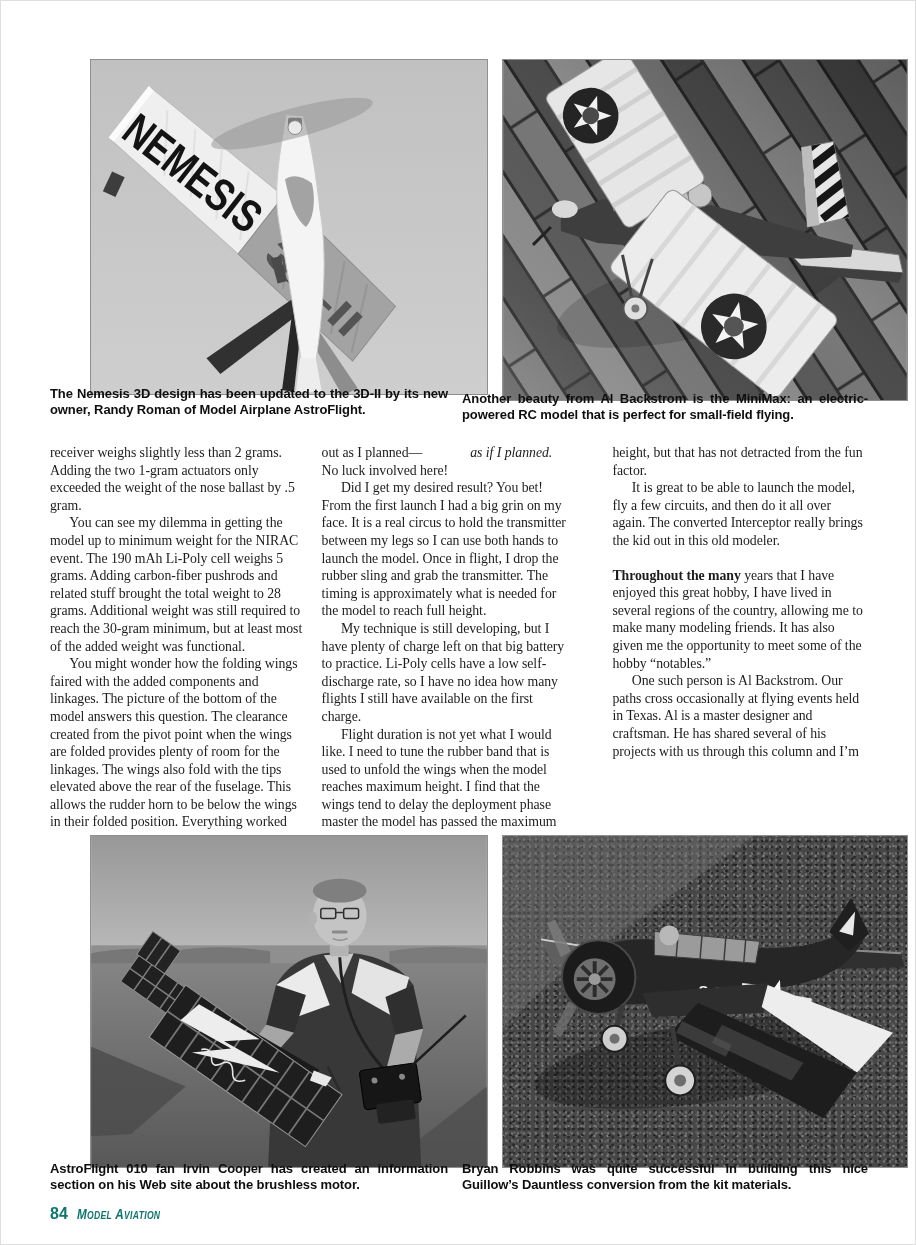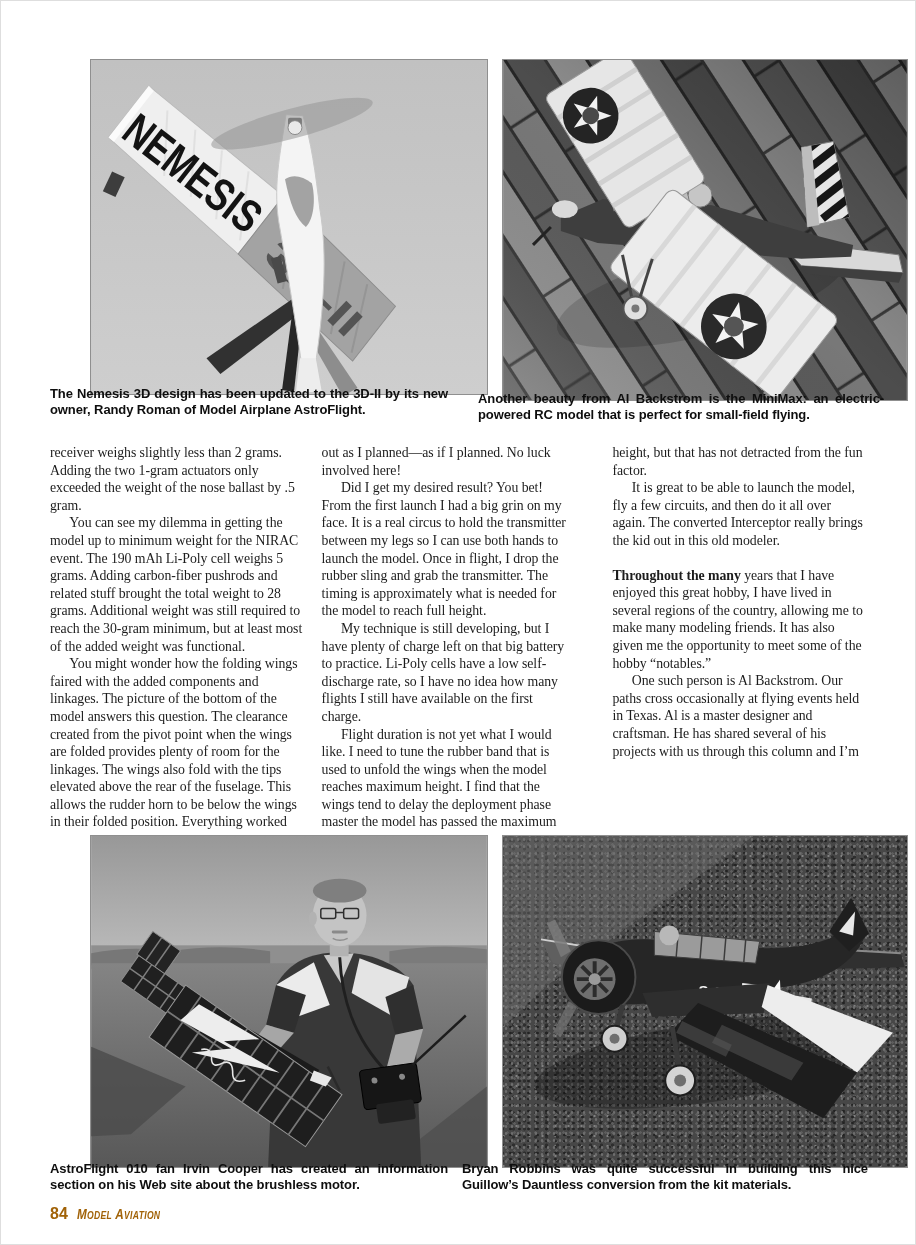--- a/index.html
+++ b/index.html
@@ -26,37 +26,37 @@
       radial-gradient(circle,#828282 0 .8px,transparent 1.4px);
     background-size:6px 7px,9px 6px,7px 9px,11px 8px,13px 10px;
     background-position:0 0,3px 2px,1px 4px,5px 1px,7px 5px;
   }
   .caption{
     position:absolute;margin:0;font-family:"Liberation Sans",sans-serif;
     font-weight:bold;font-size:13px;line-height:16px;color:#0e0e0e;
     text-align:justify;letter-spacing:-.1px;
   }
   .cap-tl{left:50px;top:386px;width:398px;}
-  .cap-tr{left:462px;top:391px;width:406px;margin-left:16px;}
+  .cap-tr{left:462px;top:391px;width:406px;}
   .cap-bl{left:50px;top:1161px;width:398px;}
   .cap-br{left:462px;top:1161px;width:406px;}
   .article{
     position:absolute;left:50px;top:444px;width:816px;height:356px;
     display:flex;gap:18px;
   }
   .col{font-size:13.8px;line-height:17.6px;letter-spacing:-.05px;}
   .col1{width:262px;}.col2{width:254px;}.col3{width:262px;margin-left:27px;}
   .para{margin:0;text-indent:1.4em;}
   .para.noindent{text-indent:0;}
   .para.space-above{margin-top:17px;}
-  .ital{}
+  .ital{font-style:italic;margin-left:48px;}
   .lead-bold{font-weight:bold;}
   .footer{
     position:absolute;left:50px;top:1205px;height:20px;
-    font-family:"Liberation Sans",sans-serif;color:#a16207;display:flex;align-items:baseline;
+    font-family:"Liberation Sans",sans-serif;color:#0f766e;display:flex;align-items:baseline;
   }
   .pagenum{font-weight:bold;font-size:16px;letter-spacing:0;}
   .maglogo{
     display:inline-block;margin-left:9px;font-weight:bold;font-style:italic;
     font-size:15px;font-variant:small-caps;letter-spacing:.4px;
     transform:scaleX(.78);transform-origin:left bottom;
   }
 </style>
 </head>
 <body>

